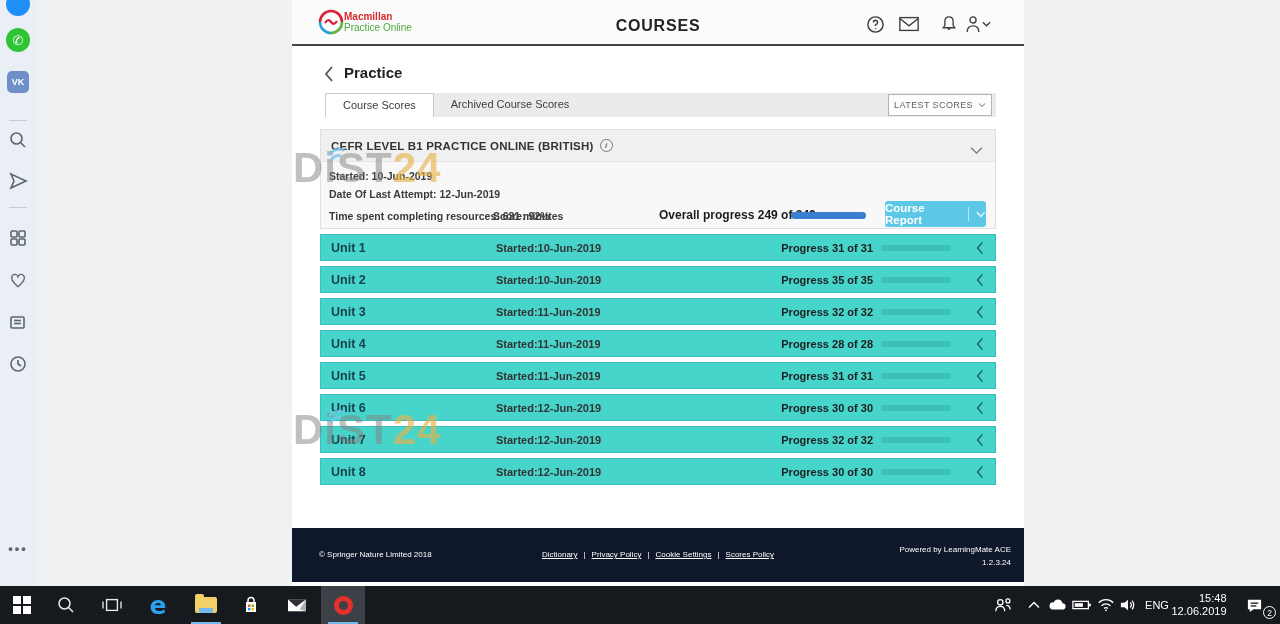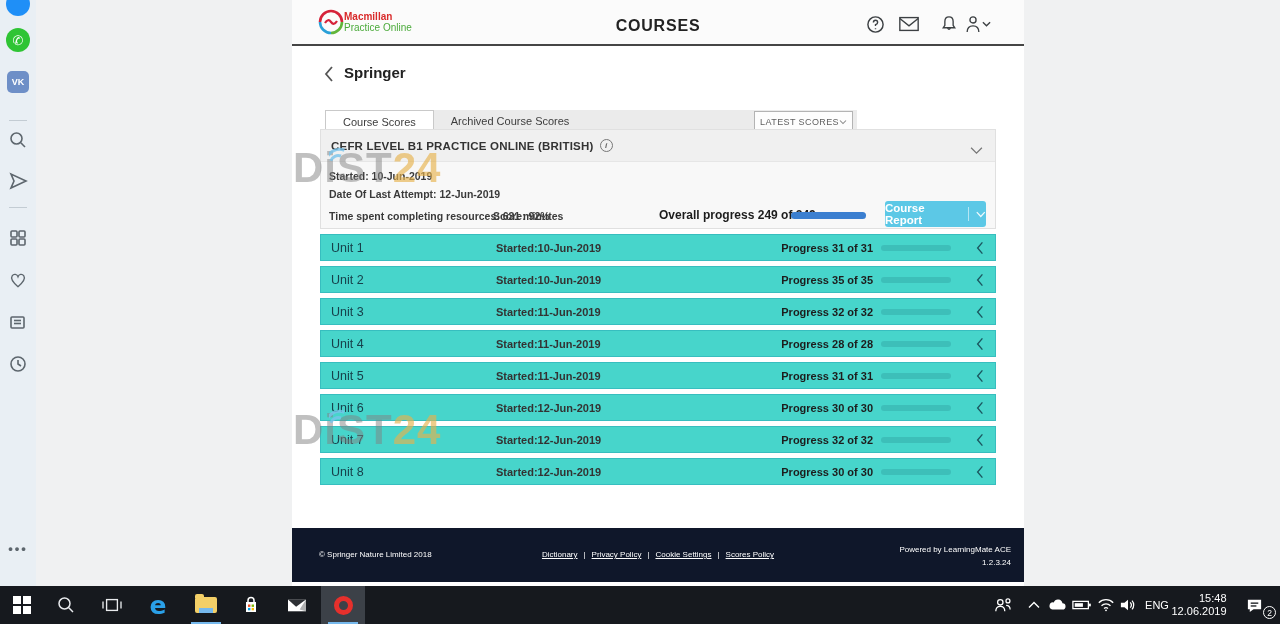--- a/index.html
+++ b/index.html
@@ -28,24 +28,24 @@
   .nav-title{position:absolute;left:50%;top:17px;transform:translateX(-50%);font-size:16px;font-weight:bold;color:#222;letter-spacing:.8px}
   .hi{position:absolute;top:13px;width:22px;height:22px;display:flex;align-items:center;justify-content:center;cursor:pointer}
   .hi svg{stroke:#3c4043;fill:none;stroke-width:1.5}
 
   
   .back-chev{position:absolute;left:31px;top:65px;width:12px;height:18px}
   .back-chev svg{stroke:#555;fill:none;stroke-width:1.8}
   .gb-title{position:absolute;left:52px;top:64px;font-size:15px;font-weight:bold;color:#222}
 
   
-  .tabstrip{position:absolute;left:33px;top:110px;width:532px;height:24px;background:#ebebeb;display:flex;}
+  .tabstrip{position:absolute;left:33px;top:93px;width:671px;height:24px;background:#ebebeb;display:flex;}
   .tab{height:24px;line-height:23px;padding:0 17px;font-size:11px;color:#3d3d3d;cursor:pointer;white-space:nowrap}
   .tab.active{background:#fff;border:1px solid #c9c9c9;border-bottom:none;font-weight:normal}
-  .filter-dd{margin-left:auto;align-self:center;margin-right:4px;display:flex;align-items:center;
+  .filter-dd{margin-left:auto;align-self:center;margin-right:4px;display:flex;align-items:center;gap:5px;
     border:1px solid #b3b3b3;background:#fdfdfd;padding:5px 5px;font-size:9px;color:#5f5f5f;letter-spacing:.4px;cursor:pointer}
   .filter-dd svg{stroke:#888;fill:none;stroke-width:1.4}
 
   
   .panel{position:absolute;left:28px;top:129px;width:676px;height:100px;border:1px solid #e0e0e0;background:#f8f8f8}
   .panel-header{position:relative;height:32px;display:flex;align-items:center;padding:0 10px;background:#f0f0f0;border-bottom:1px solid #e6e6e6;cursor:pointer}
   .course-name{font-size:11.5px;font-weight:bold;color:#333;letter-spacing:.2px}
   .info-ic{margin-left:6px;width:13px;height:13px;border:1px solid #777;border-radius:50%;color:#666;
     font-size:8px;display:flex;align-items:center;justify-content:center;font-style:italic;font-weight:bold}
   .panel-chev{position:absolute;right:12px;top:11px}
@@ -59,21 +59,21 @@
   .overall-fill{height:100%;border-radius:4px;background:#3b7fd0}
   .report-btn{position:absolute;right:9px;top:39px;width:101px;height:26px;background:#5cc8e6;border-radius:3px;
     color:#fff;font-size:11.5px;font-weight:bold;display:flex;align-items:center;justify-content:center;gap:7px;cursor:pointer}
   .report-btn .sep{width:1px;height:14px;background:rgba(255,255,255,.55)}
   .report-btn svg{stroke:rgba(255,255,255,.9);fill:none;stroke-width:1.6}
 
   
   .unit-list{position:absolute;left:28px;top:234px;width:676px}
   .unit-row{position:relative;height:27px;margin-bottom:5px;background:#47d5cb;border:1px solid rgba(25,150,170,.35);
     display:flex;align-items:center;cursor:pointer}
-  .u-name{margin-left:10px;font-size:12.5px;font-weight:normal;color:#17414b}
+  .u-name{margin-left:10px;font-size:12.5px;font-weight:bold;color:#17414b}
   .u-started{position:absolute;left:175px;font-size:11px;font-weight:bold;color:#333}
   .u-progress{position:absolute;right:122px;font-size:11px;font-weight:bold;color:#1d1d1d}
   .u-bar{position:absolute;right:44px;width:70px;height:6px;border-radius:3px;background:rgba(0,60,80,.14)}
   .u-fill{height:100%;border-radius:3px;background:#3b7cc9}
   .u-chev{position:absolute;right:10px;width:10px;height:16px;stroke:#1b565f;fill:none;stroke-width:1.7}
 
   
   .foot{position:absolute;left:0;top:528px;width:100%;height:54px;background:#0f172a;color:#fff;font-size:8px}
   .foot-copy{position:absolute;left:27px;top:22px}
   .foot-links{position:absolute;left:50%;top:22px;transform:translateX(-50%);white-space:nowrap}
@@ -213,21 +213,21 @@
             <polyline points="1,2 5,6 9,2"></polyline>
           </svg>
       </div>
     </div>
 
     <div class="back-chev">
       <svg width="12" height="18" viewBox="0 0 12 18">
           <polyline points="9,2 3,9 9,16"></polyline>
         </svg>
     </div>
-    <div class="gb-title">Springer</div>
+    <div class="gb-title">Practice</div>
 
     <div class="tabstrip">
       <div class="tab active">Course Scores</div>
       <div class="tab">Archived Course Scores</div>
       <div class="filter-dd">
         <span>LATEST SCORES</span>
         <svg width="8" height="6" viewBox="0 0 10 8">
             <polyline points="1,2 5,6 9,2"></polyline>
           </svg>
       </div>

